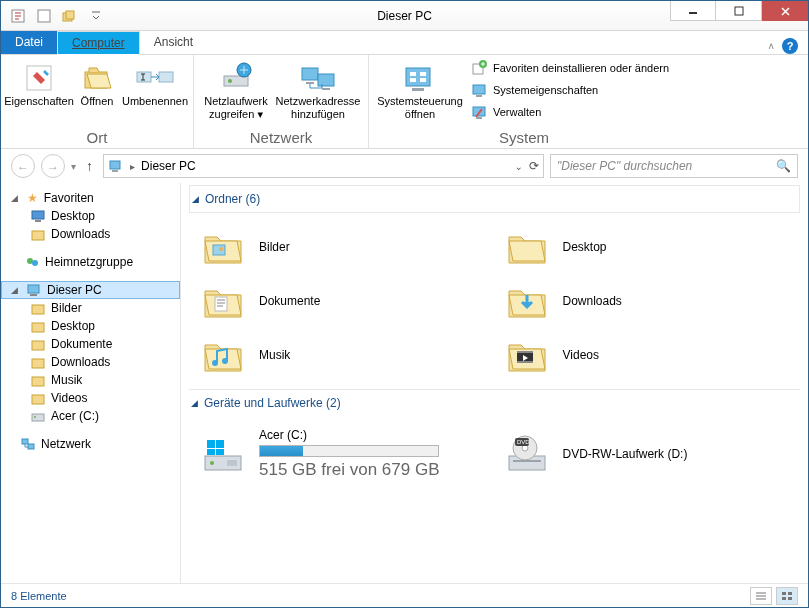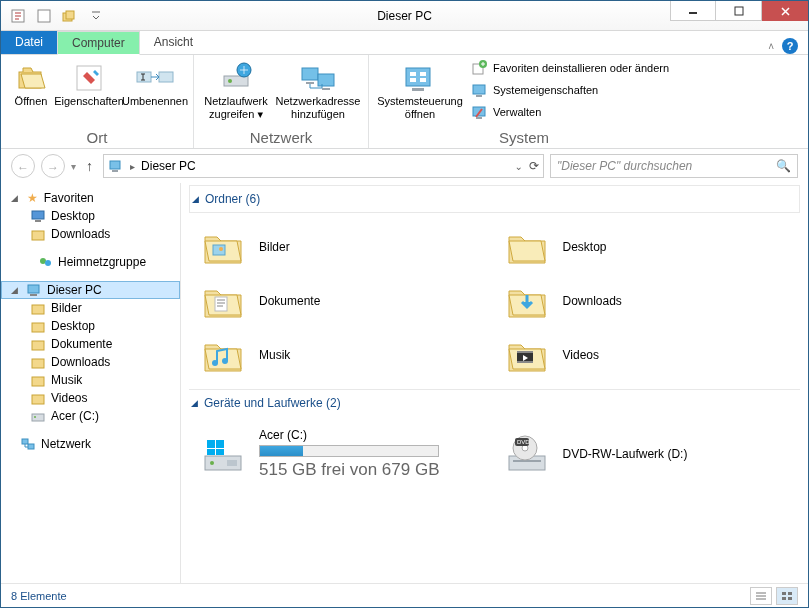--- a/index.html
+++ b/index.html
@@ -13,21 +13,21 @@
 .window-controls { margin-left: auto; display: flex; }
 .wc-btn { width: 46px; height: 20px; display: flex; align-items: center; justify-content: center; cursor: pointer; margin-top: -9px; }
 .wc-min { background: #fff; border: 1px solid #ccc; border-top: none; }
 .wc-max { background: #fff; border: 1px solid #ccc; border-top: none; border-left: none; }
 .wc-close { background: #c75050; color: #fff; }
 
 
 .tabrow { height: 24px; background: #fff; display: flex; align-items: flex-end; border-bottom: 1px solid #dadbdc; }
 .file-tab { background: #1979ca; color: #fff; padding: 4px 14px; font-size: 12px; cursor: pointer; height: 24px; display: flex; align-items: center; }
 .rib-tab { padding: 4px 14px; font-size: 12px; cursor: pointer; height: 24px; display: flex; align-items: center; color: #444; }
-.rib-tab.active { border: 1px solid #dadbdc; border-bottom: 1px solid #fff; background: #86efac; margin-bottom: -1px; }
+.rib-tab.active { border: 1px solid #dadbdc; border-bottom: 1px solid #fff; background: #0ea5e9; margin-bottom: -1px; text-decoration: underline; }
 .tabrow-right { margin-left: auto; display: flex; align-items: center; gap: 8px; padding-right: 10px; }
 .help-icon { width: 16px; height: 16px; background: #1979ca; color: #fff; border-radius: 50%; display: flex; align-items: center; justify-content: center; font-size: 11px; font-weight: bold; cursor: pointer; }
 
 
 .ribbon { height: 94px; background: #fff; border-bottom: 1px solid #dadbdc; display: flex; }
 .rib-group { display: flex; flex-direction: column; border-right: 1px solid #e1e2e3; padding: 2px 6px 0; }
 .rib-group-body { flex: 1; display: flex; align-items: flex-start; gap: 2px; }
 .rib-group-label { text-align: center; font-size: 15px; color: #666; padding: 2px 0; }
 .rib-btn-lg { display: flex; flex-direction: column; align-items: center; width: 64px; padding: 4px 2px; cursor: pointer; text-align: center; font-size: 11px; line-height: 13px; }
 .rib-btn-lg .ico { height: 34px; display: flex; align-items: center; justify-content: center; }
@@ -130,39 +130,39 @@
   <div class="rib-tab">Ansicht</div>
   <div class="tabrow-right">
     <span style="cursor:pointer;color:#777;font-size:10px">˄</span>
     <div class="help-icon">?</div>
   </div>
 </div>
 
 <div class="ribbon">
   <div class="rib-group">
     <div class="rib-group-body">
+      <div class="rib-btn-lg">
+        <div class="ico">
+            <svg width="32" height="32">
+              <rect x="4" y="4" width="24" height="24" fill="#fff" stroke="#bfbfbf"></rect>
+              <path d="M14 10l8 8-4 4-8-8" fill="#d9534f"></path>
+              <path d="M22 8l4 4-2 2-4-4z" fill="#3fa7e0"></path>
+            </svg>
+          </div>
+        <span>Eigenschaften</span>
+      </div>
       <div class="rib-btn-lg" style="width:48px">
         <div class="ico">
             <svg width="32" height="32">
               <rect x="4" y="10" width="22" height="16" fill="#f3d88b" stroke="#c9a436"></rect>
               <path d="M8 10V6h8l2 4" fill="#f3d88b" stroke="#c9a436"></path>
               <path d="M10 26L30 26 26 12 6 12z" fill="#f9ecb9" stroke="#c9a436"></path>
             </svg>
           </div>
         <span>Öffnen</span>
-      </div>
-      <div class="rib-btn-lg">
-        <div class="ico">
-            <svg width="32" height="32">
-              <rect x="4" y="4" width="24" height="24" fill="#fff" stroke="#bfbfbf"></rect>
-              <path d="M14 10l8 8-4 4-8-8" fill="#d9534f"></path>
-              <path d="M22 8l4 4-2 2-4-4z" fill="#3fa7e0"></path>
-            </svg>
-          </div>
-        <span>Eigenschaften</span>
       </div>
       <div class="rib-btn-lg">
         <div class="ico">
             <svg width="40" height="32">
               <rect x="2" y="10" width="14" height="10" fill="#d0e4ef" stroke="#8fb6cc"></rect>
               <rect x="24" y="10" width="14" height="10" fill="#d0e4ef" stroke="#8fb6cc"></rect>
               <path d="M16 15h8m-3-3l3 3-3 3" stroke="#3d8bbf" fill="none"></path>
               <path d="M8 12v6M6 12h4M6 18h4" stroke="#333"></path>
             </svg>
           </div>
@@ -298,21 +298,21 @@
       <div class="nav-item nav-sub">
           <span>
             <svg width="14" height="14">
               <rect x="1" y="4" width="12" height="9" fill="#f3d88b" stroke="#c9a436"></rect>
             </svg>
           </span>
           <span>Downloads</span>
         </div>
     </div>
     <div class="nav-section">
-      <div class="nav-item" style="padding-left:37px">
+      <div class="nav-item" style="padding-left:24px">
           <span>
             <svg width="14" height="14">
               <circle cx="5" cy="6" r="3" fill="#5cb85c"></circle>
               <circle cx="10" cy="8" r="3" fill="#3fa7e0"></circle>
             </svg>
           </span>
           <span>Heimnetzgruppe</span>
         </div>
     </div>
     <div class="nav-section">

